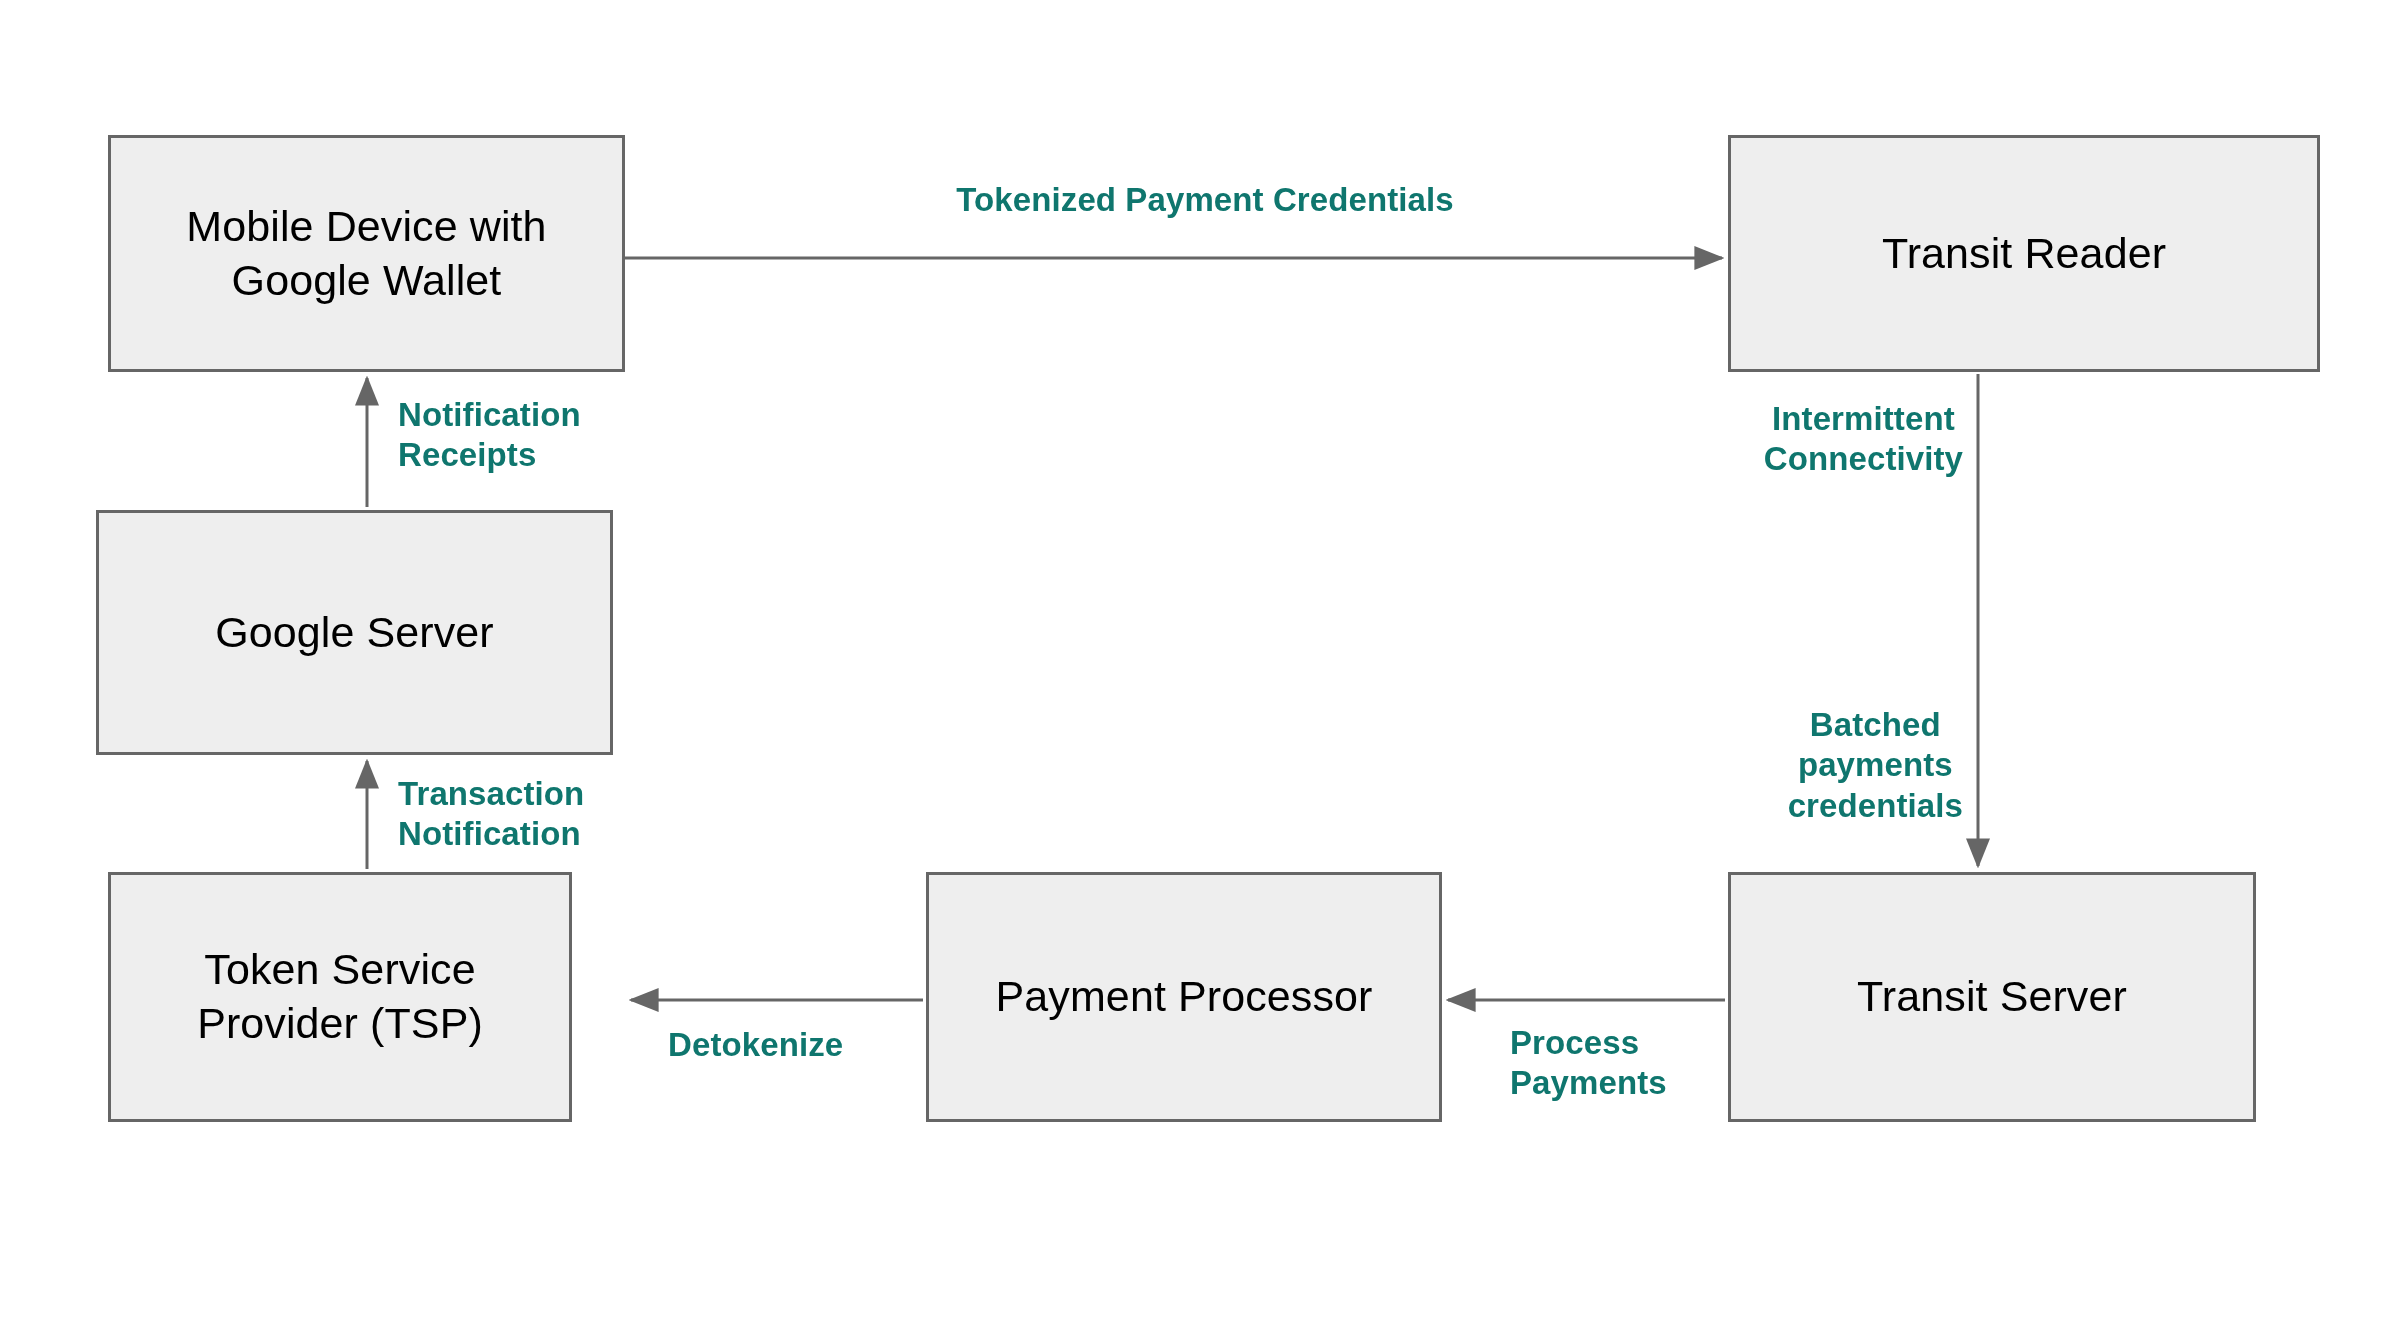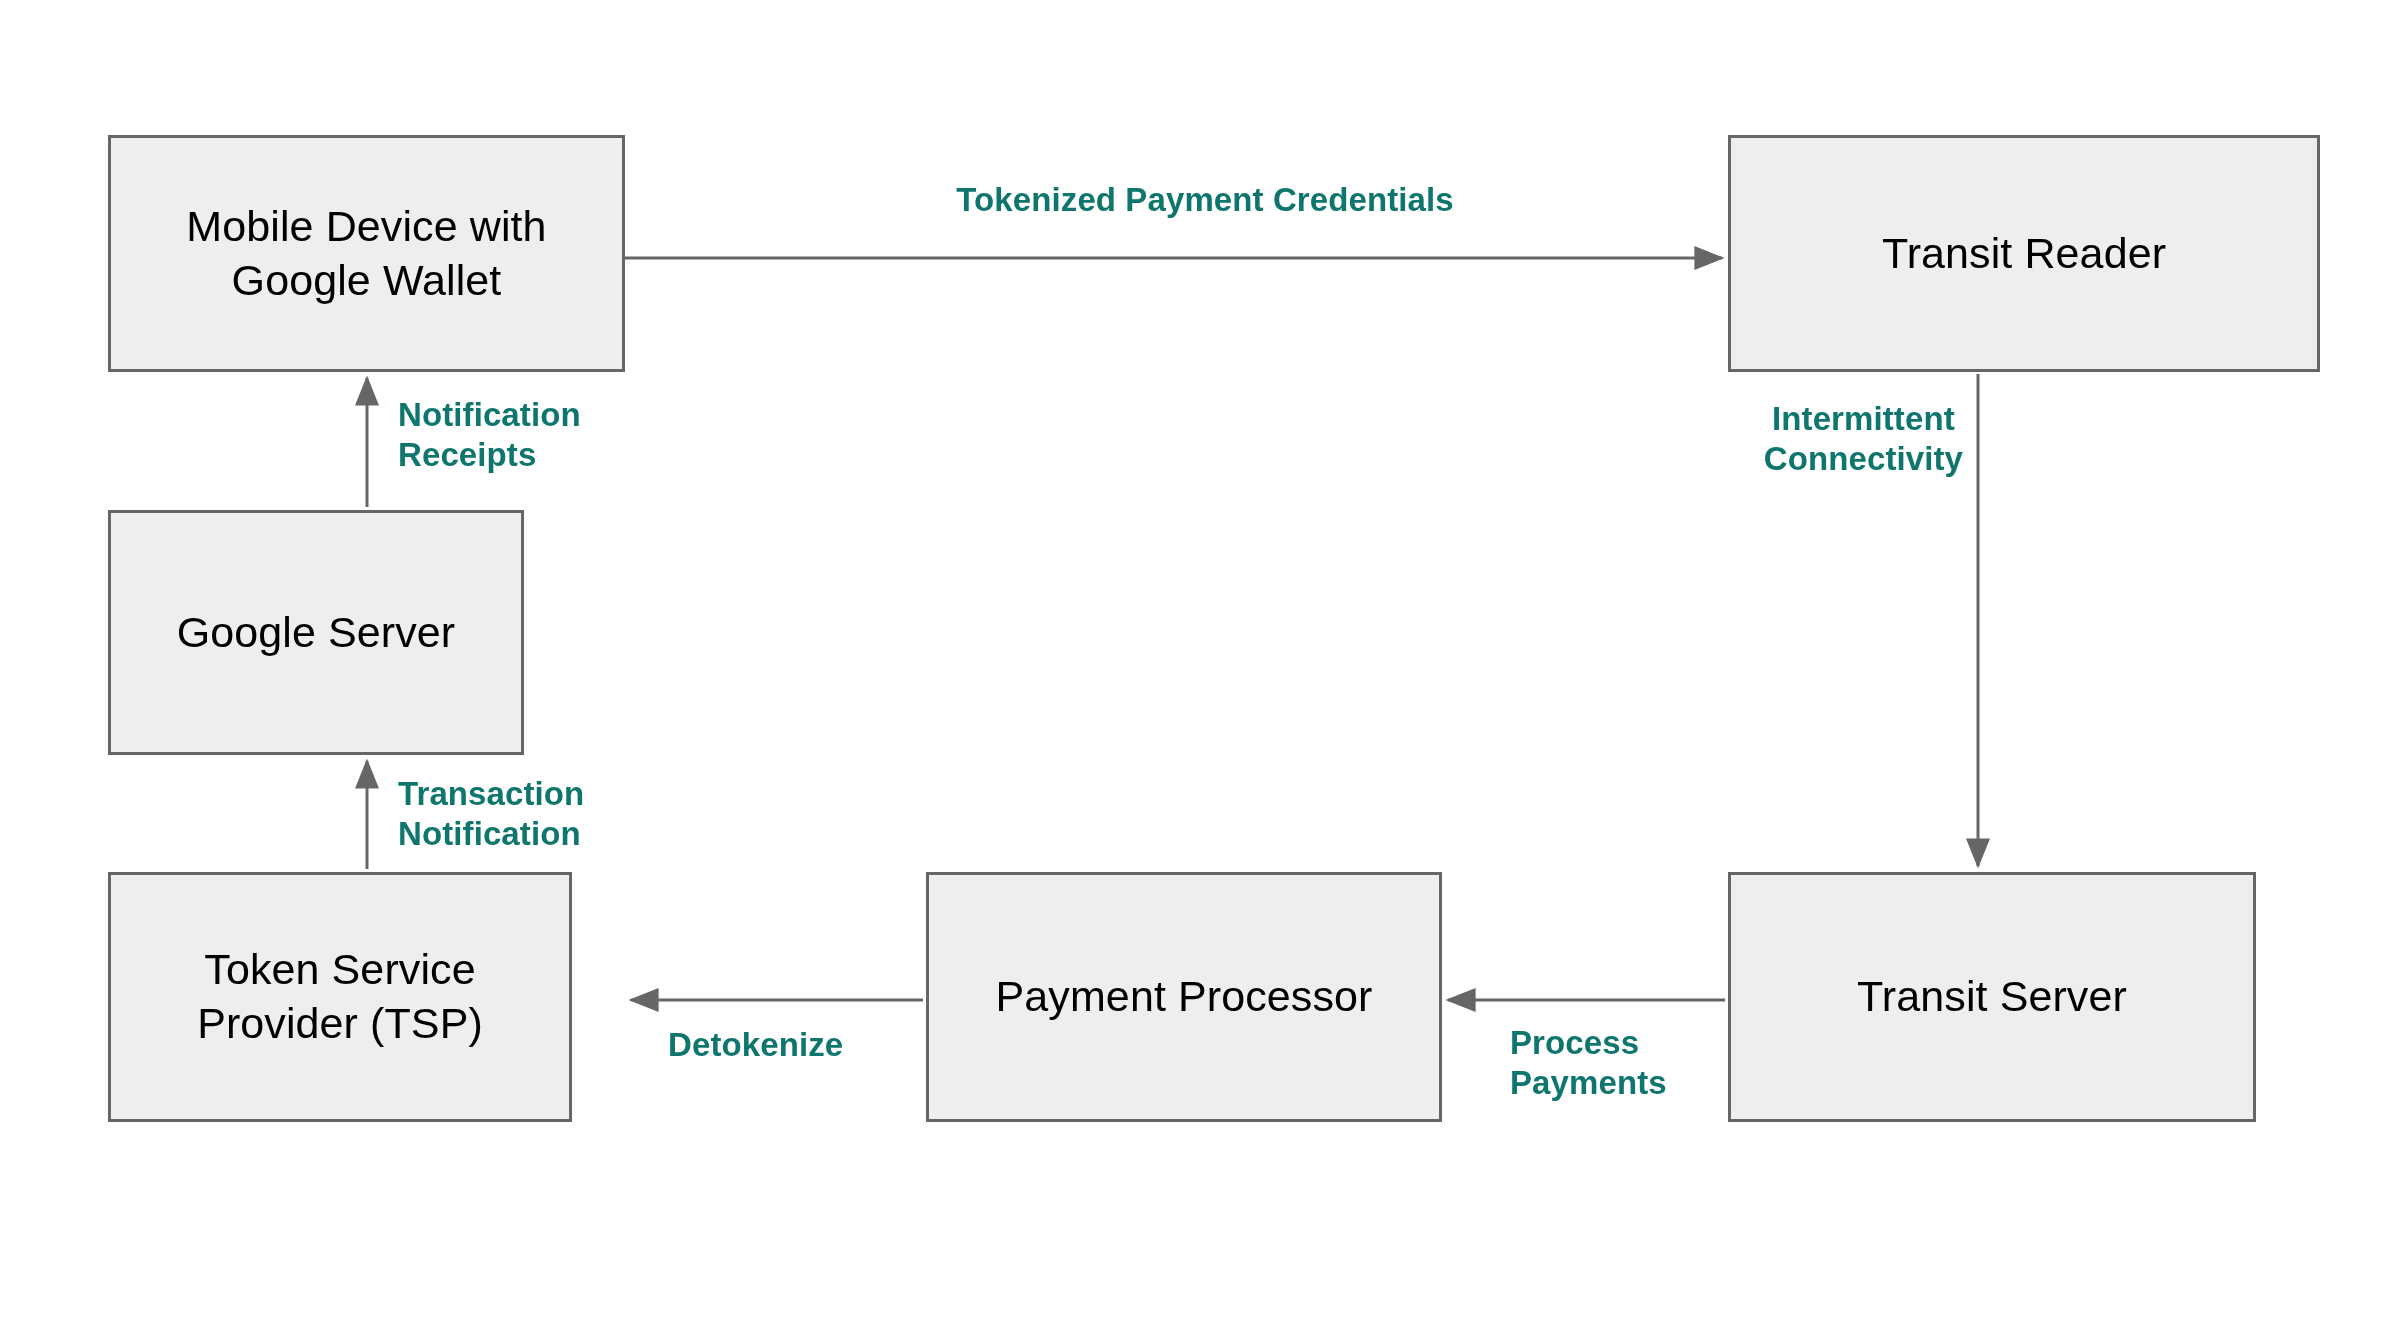--- a/index.html
+++ b/index.html
@@ -86,21 +86,21 @@
 
   <div class="node" style="left:108px; top:135px; width:517px; height:237px;">
     <span class="node-label">Mobile Device with
 Google Wallet</span>
   </div>
 
   <div class="node" style="left:1728px; top:135px; width:592px; height:237px;">
     <span class="node-label">Transit Reader</span>
   </div>
 
-  <div class="node" style="left:108px; top:510px; width:416px; height:245px;">
+  <div class="node" style="left:96px; top:510px; width:517px; height:245px;">
     <span class="node-label">Google Server</span>
   </div>
 
   <div class="node" style="left:108px; top:872px; width:464px; height:250px;">
     <span class="node-label">Token Service
 Provider (TSP)</span>
   </div>
 
   <div class="node" style="left:926px; top:872px; width:516px; height:250px;">
     <span class="node-label">Payment Processor</span>
@@ -108,20 +108,23 @@
 
   <div class="node" style="left:1728px; top:872px; width:528px; height:250px;">
     <span class="node-label">Transit Server</span>
   </div>
 
   <div class="edge-label el-center" style="left:1205px; top:180px;">Tokenized Payment Credentials</div>
 
   <div class="edge-label el-right" style="left:1963px; top:399px;">Intermittent
 Connectivity</div>
 
+  <div class="edge-label el-right" style="left:1963px; top:705px;">Batched
+payments
+credentials</div>
 
   <div class="edge-label el-left" style="left:1510px; top:1023px;">Process
 Payments</div>
 
   <div class="edge-label el-left" style="left:668px; top:1025px;">Detokenize</div>
 
   <div class="edge-label el-left" style="left:398px; top:774px;">Transaction
 Notification</div>
 
   <div class="edge-label el-left" style="left:398px; top:395px;">Notification

